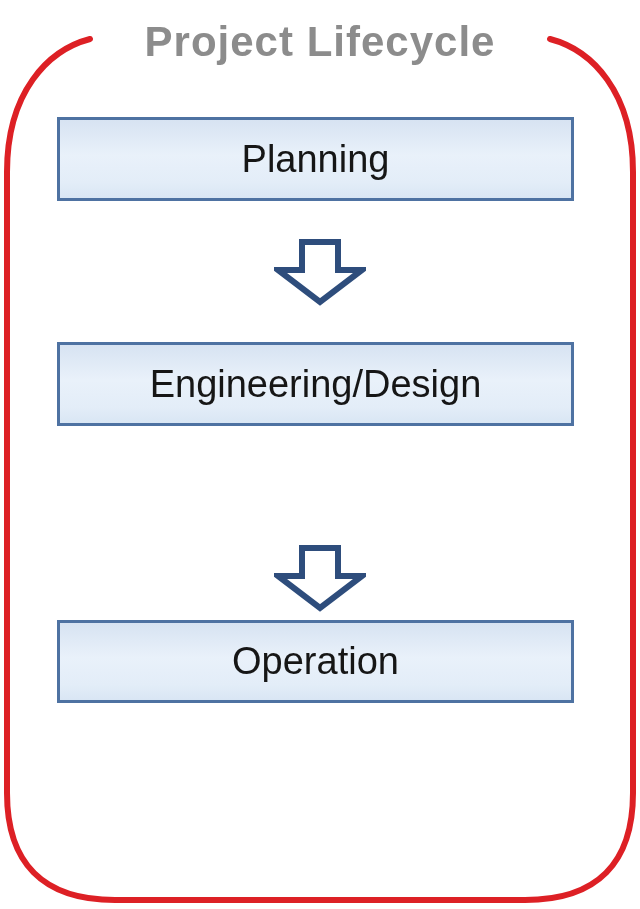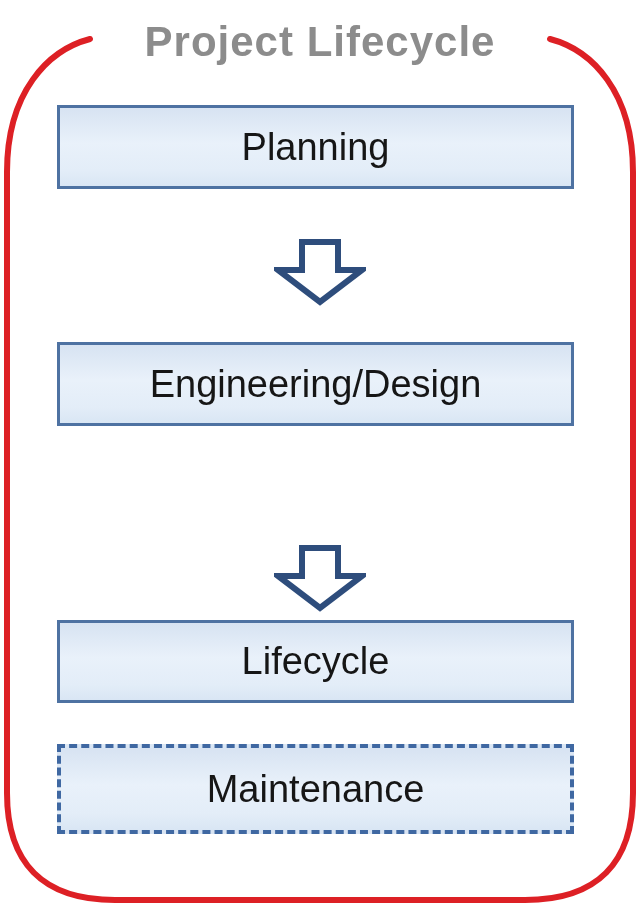--- a/index.html
+++ b/index.html
@@ -49,21 +49,21 @@
     justify-content: center;
   }
   .step-box.dashed {
     border: 4px dashed #3f68a2;
   }
   .step-label {
     font-size: 38px;
     color: #161616;
     white-space: nowrap;
   }
-  #box-planning     { top: 105px; height: 84px; }
+  #box-planning     { top: 117px; height: 84px; }
   #box-engineering  { top: 312px; height: 84px; margin-top: 30px; }
   #box-construction { top: 436px; height: 83px; }
   #box-operation    { top: 620px; height: 83px; }
   #box-maintenance  { top: 744px; height: 90px; }
   .arrow-svg {
     left: 274px;
     width: 92px;
     height: 68px;
   }
   #arrow-1 { top: 238px; }
@@ -98,20 +98,17 @@
   <div class="step-box" id="box-engineering">
     <span class="step-label">Engineering/Design</span>
   </div>
 
 
   <svg class="arrow-svg" id="arrow-2" viewBox="0 0 92 68" aria-hidden="true">
     <polygon points="28,4 64,4 64,32 88,32 46,64 4,32 28,32" fill="#ffffff" stroke="#2e4d7c" stroke-width="6" stroke-linejoin="miter"></polygon>
   </svg>
 
   <div class="step-box" id="box-operation">
-    <span class="step-label">Lifecycle</span>
+    <span class="step-label">Operation</span>
   </div>
 
-  <div class="step-box dashed" id="box-maintenance">
-    <span class="step-label">Maintenance</span>
-  </div>
 
 </div>
 
 </body></html>

